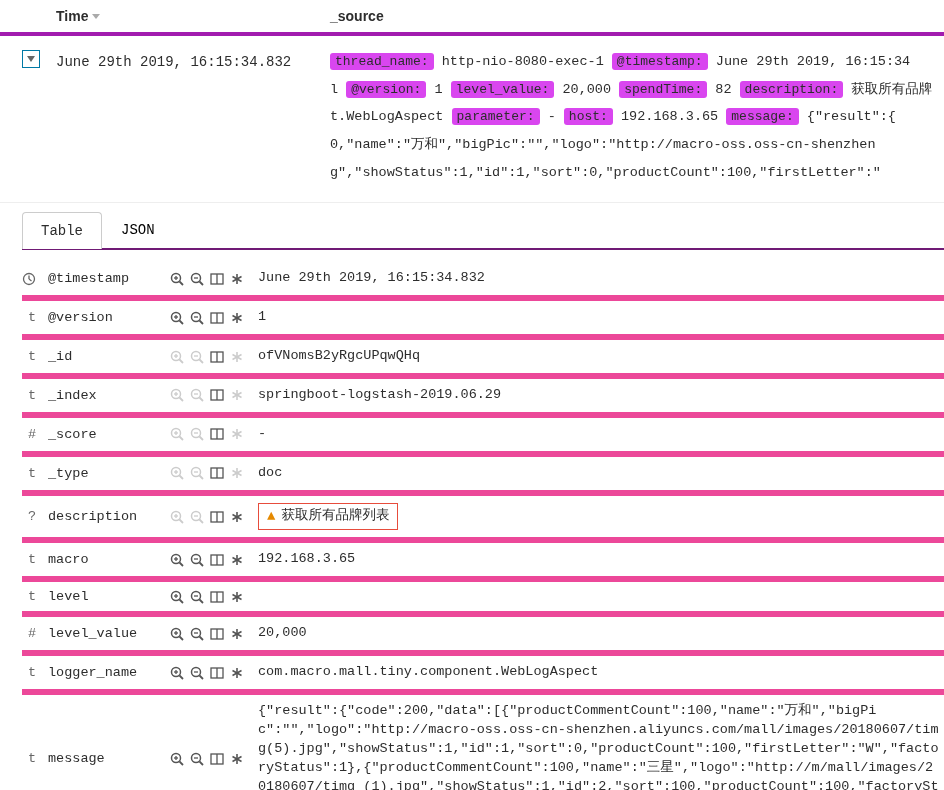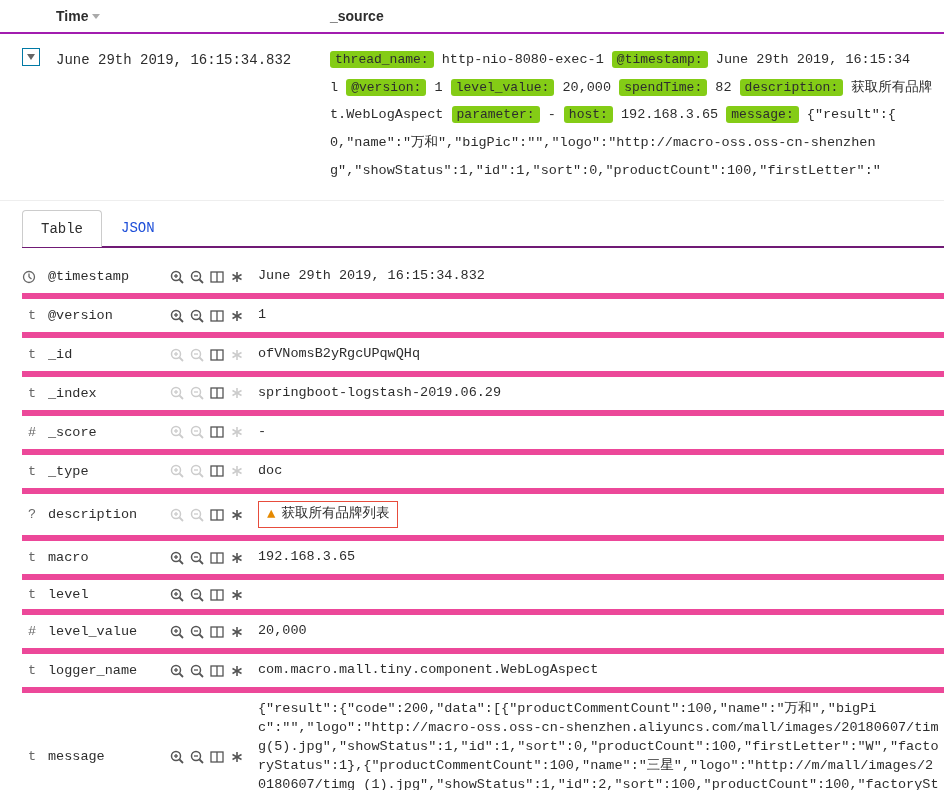--- a/index.html
+++ b/index.html
@@ -7,21 +7,21 @@
   font-family: -apple-system, BlinkMacSystemFont, "Segoe UI", Arial, sans-serif;
   font-size: 14px;
   color: #2d2d2d;
   background: #fff;
   width: 944px;
   overflow-x: hidden;
 }
 .mono { font-family: "Courier New", Consolas, monospace; }
 .header-row {
   display: flex;
-  border-bottom: 2px solid #a21caf;
+  border-bottom: 4px solid #a21caf;
   padding: 8px 0;
   font-weight: 700;
 }
 .col-expand { width: 44px; padding-left: 22px; }
 .col-time { width: 286px; padding-left: 12px; }
 .col-source { flex: 1; padding-left: 0; }
 .header-row .col-time, .header-row .col-source { display: flex; align-items: center; }
 .sort-arrow {
   display: inline-block;
   width: 0; height: 0;
@@ -44,42 +44,42 @@
   cursor: pointer;
   margin-top: 2px;
 }
 .expand-caret {
   width: 0; height: 0;
   border-left: 4px solid transparent;
   border-right: 4px solid transparent;
   border-top: 6px solid #666;
 }
 .field-tag {
-  background: #84cc16;
+  background: #d946ef;
   border-radius: 3px;
   padding: 1px 5px;
   font-family: "Courier New", Consolas, monospace;
   font-size: 13px;
 }
 .source-text {
   font-family: "Courier New", Consolas, monospace;
   font-size: 13.5px;
   word-break: break-all;
 }
 .tabs {
   display: flex;
   border-bottom: 2px solid #701a75;
   margin: 8px 0 0 22px;
 }
 .tab {
   padding: 10px 18px;
   font-family: "Courier New", Consolas, monospace;
   font-size: 14px;
   cursor: pointer;
-  color: #1d4ed8;
+  color: #000000;
   border: 1px solid transparent;
   border-bottom: none;
   position: relative;
 }
 .tab.active {
   color: #2d2d2d;
   border-color: #ccc;
   border-radius: 4px 4px 0 0;
   background: #fff;
   top: 1px;

